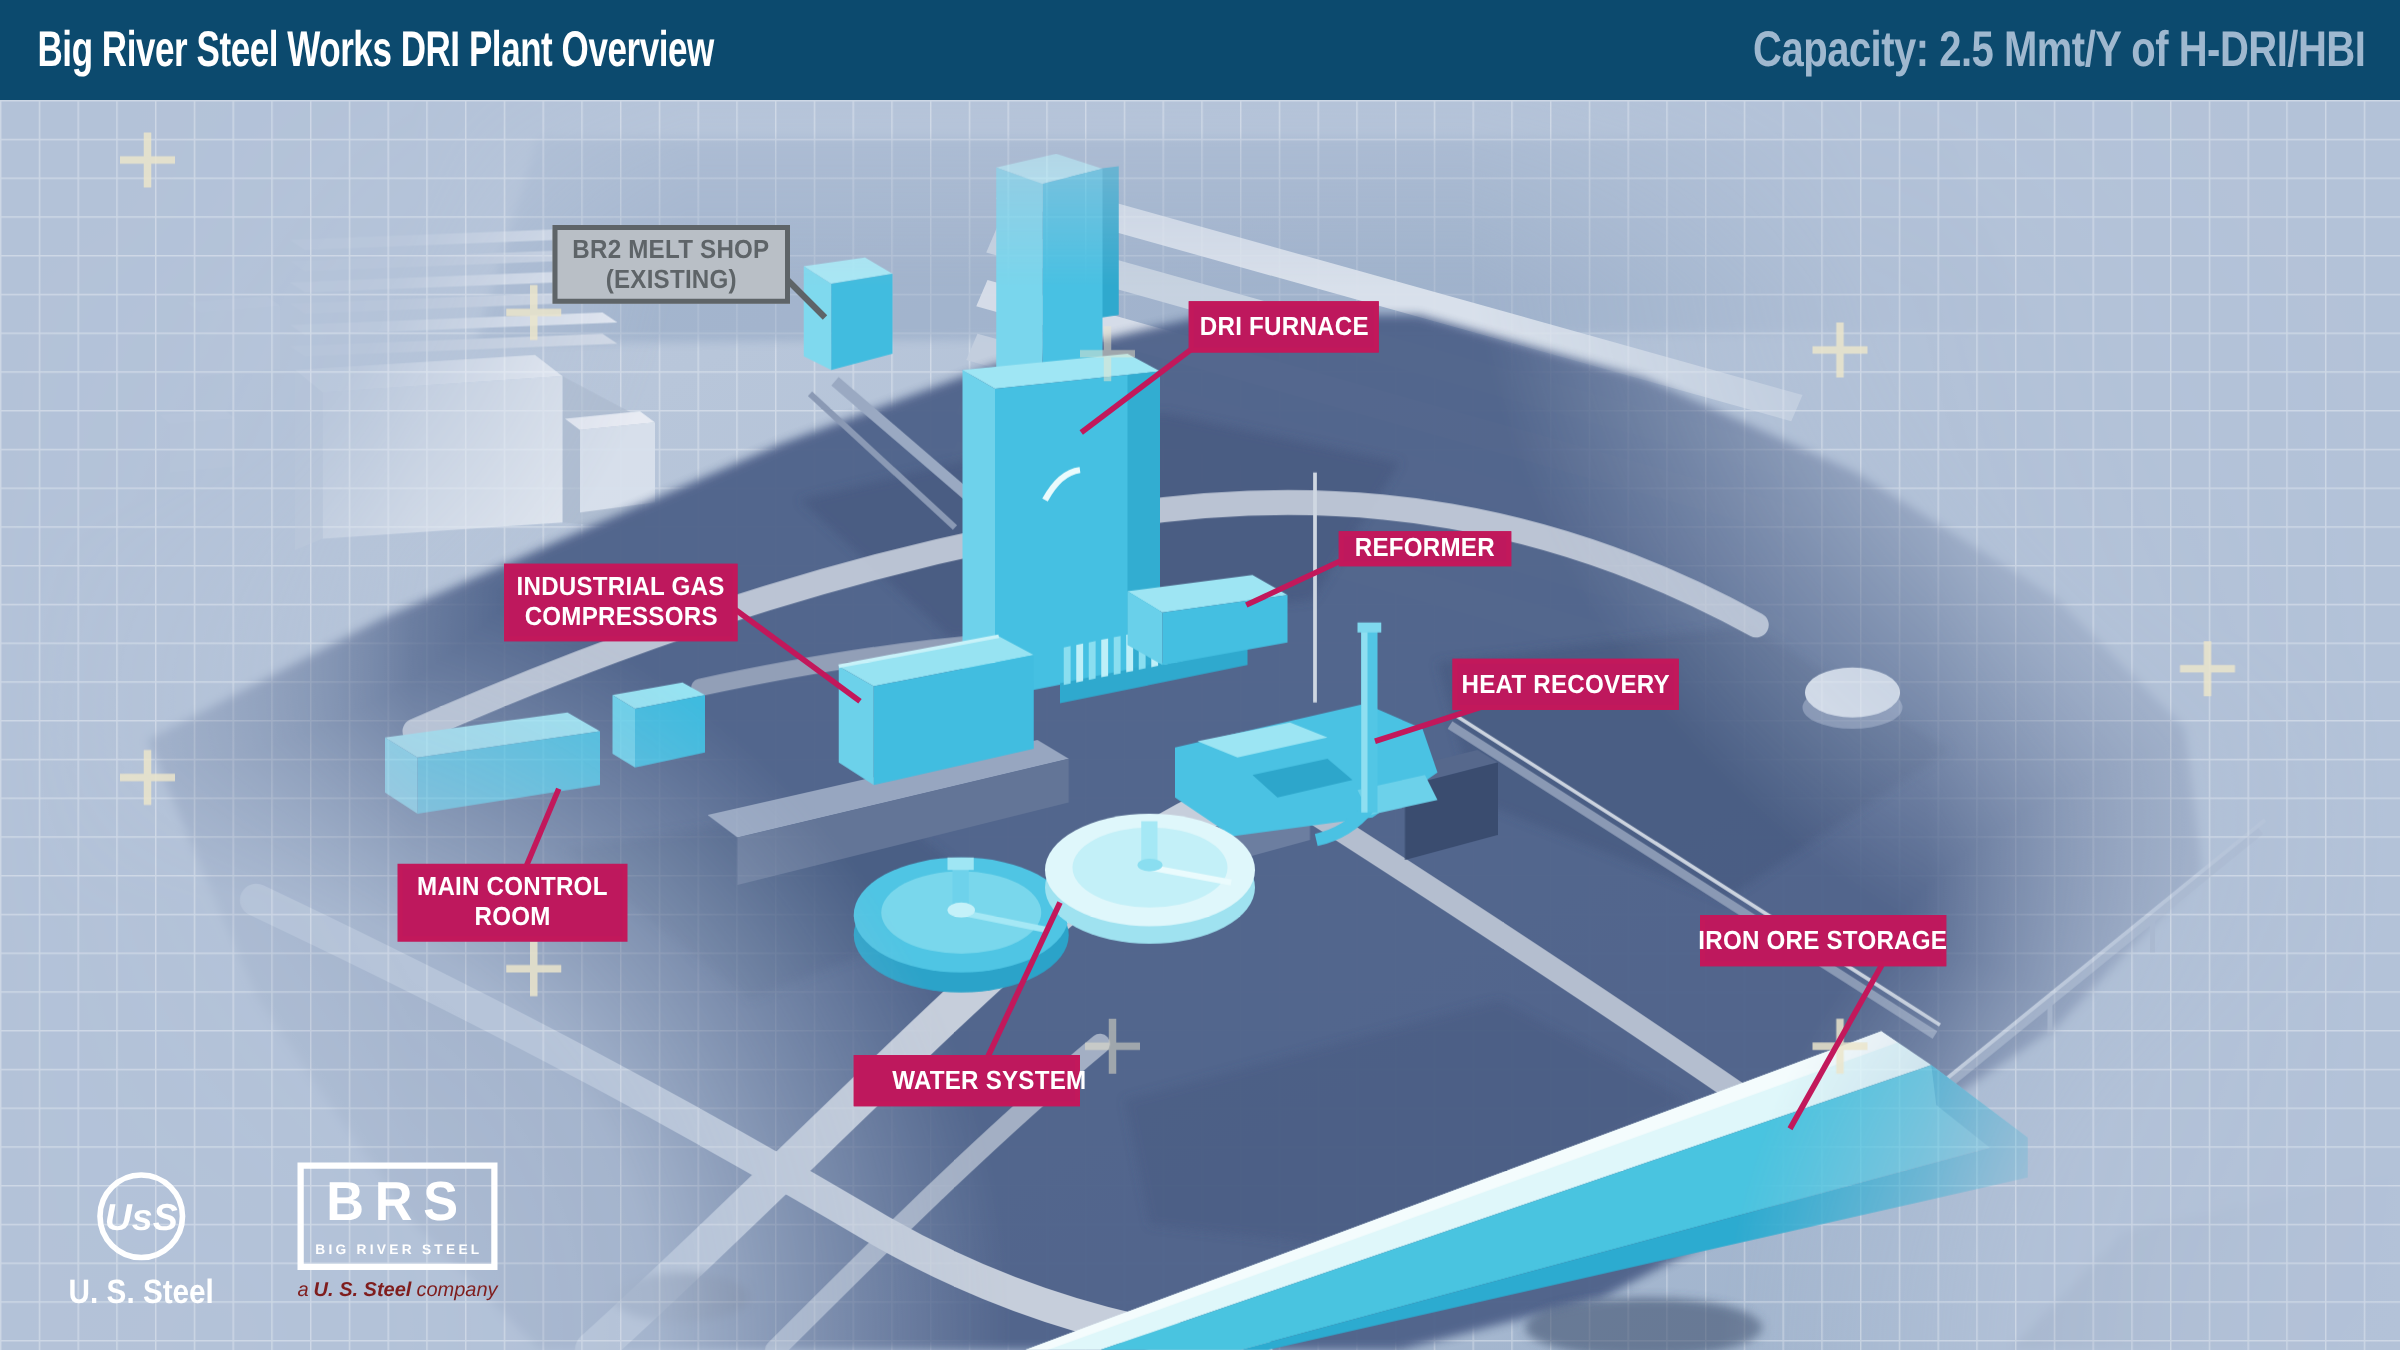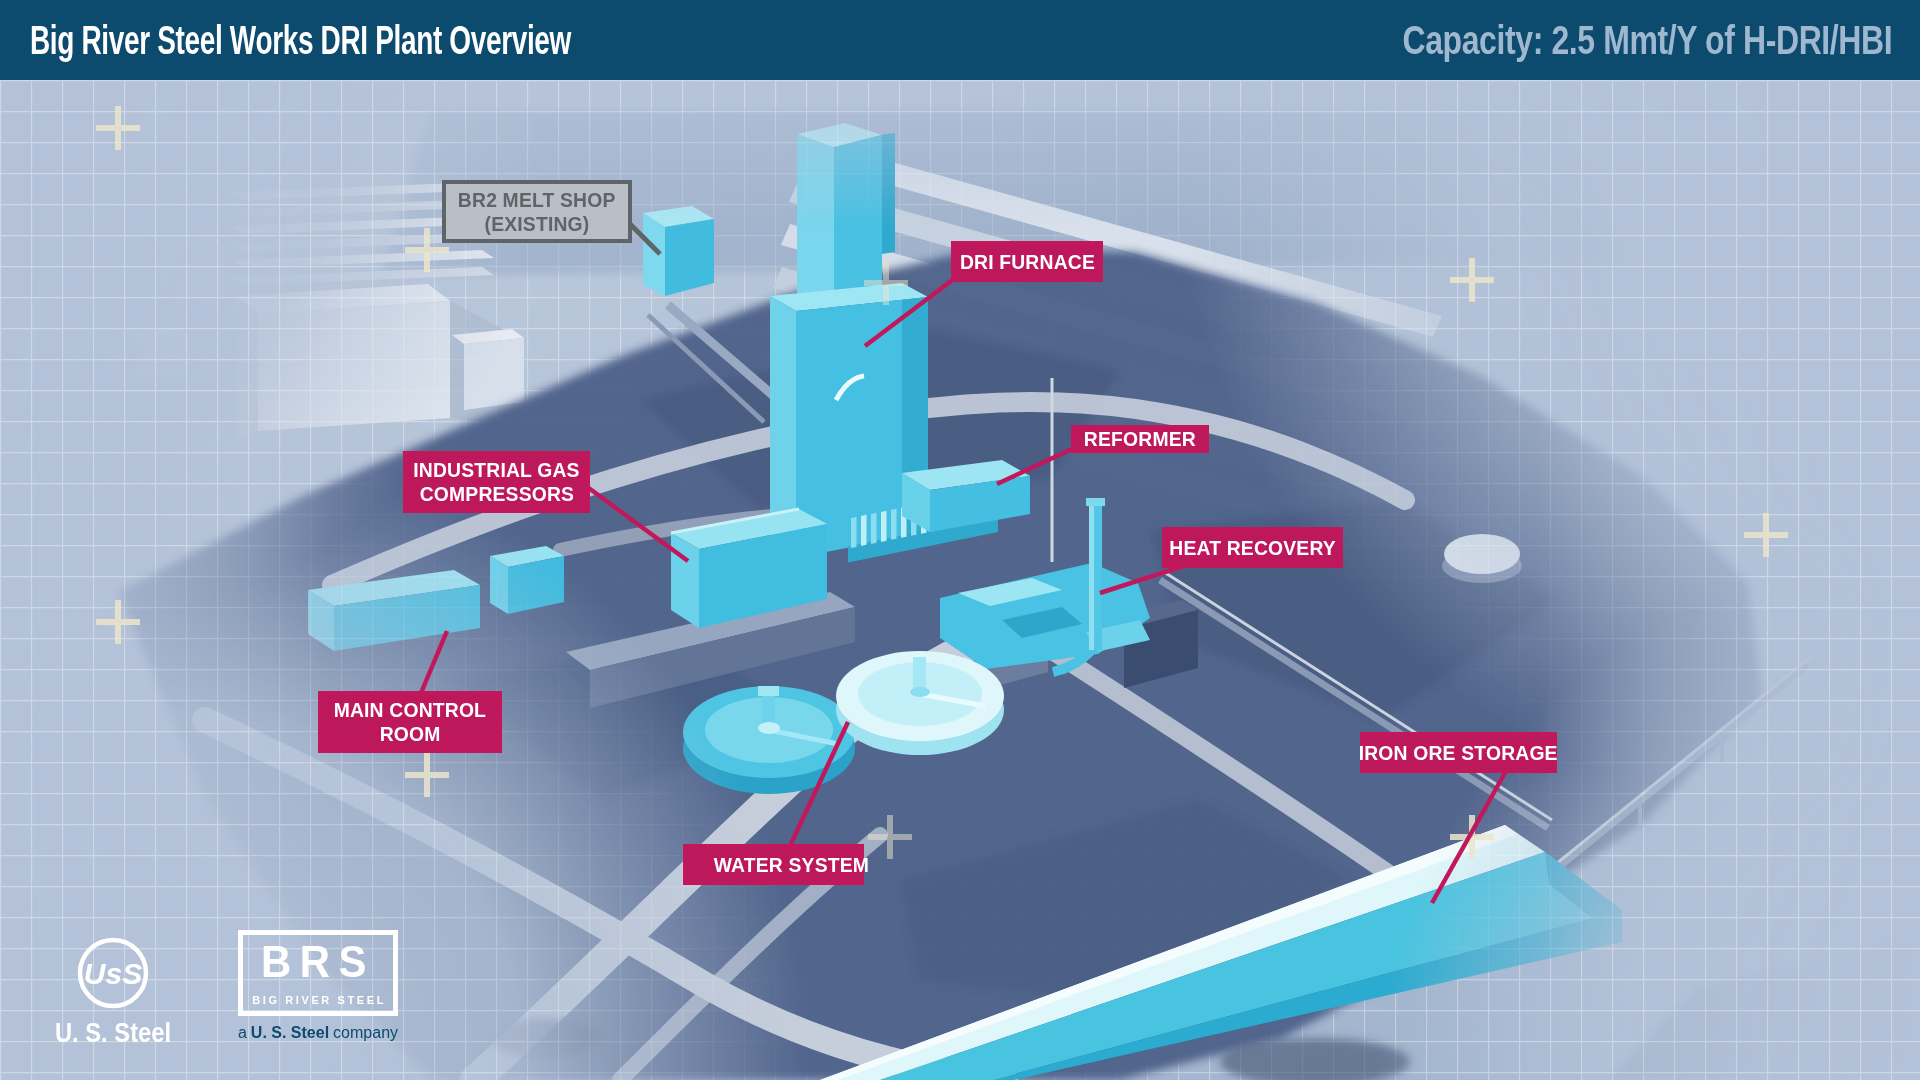--- a/index.html
+++ b/index.html
@@ -38,22 +38,22 @@
   #footer{position:absolute;left:0;top:0;width:0;height:0;z-index:25;}
   #uss-logo{position:absolute;left:68px;top:928px;}
   #uss-wordmark{position:absolute;left:28px;top:1018px;width:170px;text-align:center;color:#fff;
        font-weight:bold;font-size:27px;transform:scaleX(.88);transform-origin:center;}
   #brs-box{position:absolute;left:238px;top:930px;width:160px;height:86px;border:5px solid #fff;
        box-sizing:border-box;}
   #brs-mark{margin-top:4px;text-align:center;color:#fff;font-weight:bold;font-size:44px;line-height:46px;
        letter-spacing:9px;transform:scaleX(.95);transform-origin:center;}
   #brs-name{position:absolute;right:7px;bottom:5px;color:#fff;font-weight:bold;font-size:11px;
        letter-spacing:2.6px;white-space:nowrap;}
-  #brs-tagline{position:absolute;left:228px;top:1024px;width:180px;text-align:center;color:#0c4a6e;
-       font-size:16px;white-space:nowrap;}
+  #brs-tagline{position:absolute;left:228px;top:1024px;width:180px;text-align:center;color:#7f1d1d;
+       font-size:16px;white-space:nowrap;font-style:italic;}
   #brs-tagline .b{font-weight:bold;}
   #brs-tagline span{margin:0 2px;}
 </style>
 </head>
 <body>
 
 <div id="page">
 
   <svg id="scene" viewBox="0 0 1920 1000" preserveAspectRatio="none" xmlns="http://www.w3.org/2000/svg">
     <defs>

